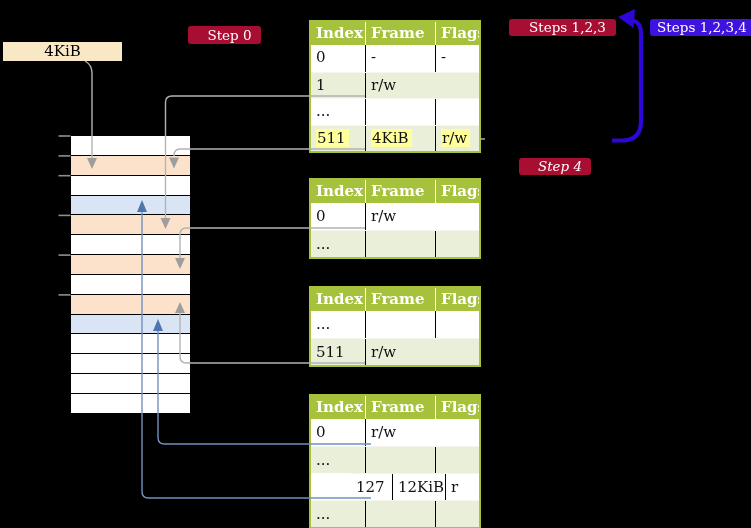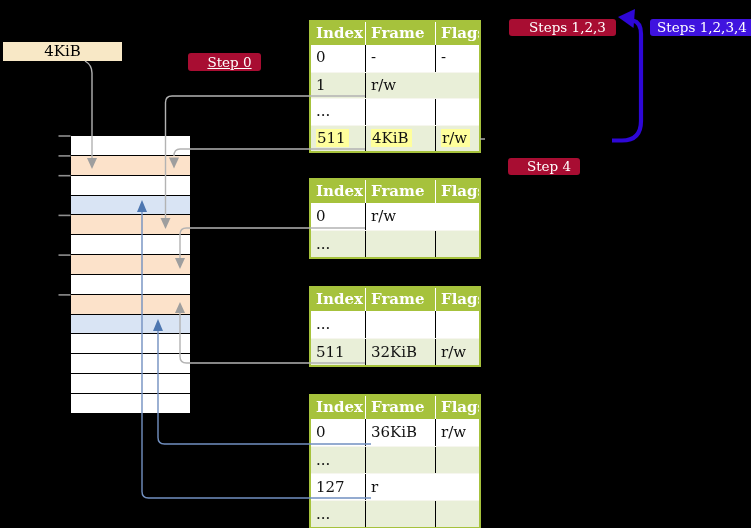--- a/index.html
+++ b/index.html
@@ -6,24 +6,24 @@
   #stage{position:relative;width:751px;height:528px;background:#000;overflow:hidden;
          font-family:"DejaVu Serif","Liberation Serif",serif;}
   
   .cream-label{position:absolute;left:3px;top:42px;width:119px;height:19px;background:#f8e8c6;
 such      color:#151515;font-size:15px;line-height:19px;text-align:center;}
   
   .badge{position:absolute;height:17px;line-height:17px;text-align:center;color:#fff;
          font-size:13.5px;border-radius:3px;padding:0 2px;}
   .crimson{background:#a80d32;padding-left:12px;}
   .blueviolet{background:#3f13df;}
-  #badge-step0{left:188px;top:53px;width:59px;height:18px;line-height:18px;text-decoration:underline;}
+  #badge-step0{left:188px;top:26px;width:59px;height:18px;line-height:18px;}
   #badge-steps123{left:509px;top:19px;width:93px;}
   #badge-steps1234{left:650px;top:19px;width:100px;}
-  #badge-step4{left:508px;top:158px;width:58px;}
+  #badge-step4{left:519px;top:158px;width:58px;font-style:italic;}
   
   #memcol{position:absolute;left:71px;top:136px;width:119px;}
   .memrow{height:18.857px;border-bottom:1px solid #000;}
   .memrow.white{background:#ffffff;}
   .memrow.peach{background:#fce2ca;}
   .memrow.blue{background:#d9e4f4;}
   
   .ptable{position:absolute;left:309px;width:172px;border:2px solid #a6c23c;box-sizing:border-box;
           background:#fff;}
   .thead{display:flex;background:#a6c23c;color:#fff;font-weight:bold;font-size:15px;height:23px;line-height:23px;}
@@ -119,42 +119,41 @@
           <div class="cell c1">Frame</div>
           <div class="cell c2">Flags</div>
         </div>
         <div class="trow white" style="height: 27px; line-height: 26px;">
           <div class="cell c0">...</div>
           <div class="cell c1"></div>
           <div class="cell c2"></div>
         </div>
         <div class="trow green" style="height: 27px; line-height: 26px;">
           <div class="cell c0">511</div>
-          <div class="cell c1">32KiB</div>
           <div class="cell c2">r/w</div>
         </div>
       </div>
       <div class="ptable" style="top: 394px;">
         <div class="thead">
           <div class="cell c0">Index</div>
           <div class="cell c1">Frame</div>
           <div class="cell c2">Flags</div>
         </div>
         <div class="trow white" style="height: 27px; line-height: 26px;">
           <div class="cell c0">0</div>
-          <div class="cell c1">36KiB</div>
-          <div class="cell c2">r/w</div>
-        </div>
-        <div class="trow green" style="height: 27px; line-height: 26px;">
-          <div class="cell c0">...</div>
-          <div class="cell c1"></div>
-          <div class="cell c2"></div>
-        </div>
-        <div class="trow white" style="height: 27px; line-height: 26px;">
+          <div class="cell c2">r/w</div>
+        </div>
+        <div class="trow green" style="height: 27px; line-height: 26px;">
+          <div class="cell c0">...</div>
+          <div class="cell c1"></div>
+          <div class="cell c2"></div>
+        </div>
+        <div class="trow white" style="height: 27px; line-height: 26px; margin-left: 40px;">
           <div class="cell c0">127</div>
+          <div class="cell c1">12KiB</div>
           <div class="cell c2">r</div>
         </div>
         <div class="trow green" style="height: 27px; line-height: 26px;">
           <div class="cell c0">...</div>
           <div class="cell c1"></div>
           <div class="cell c2"></div>
         </div>
       </div>
     </div>
 

